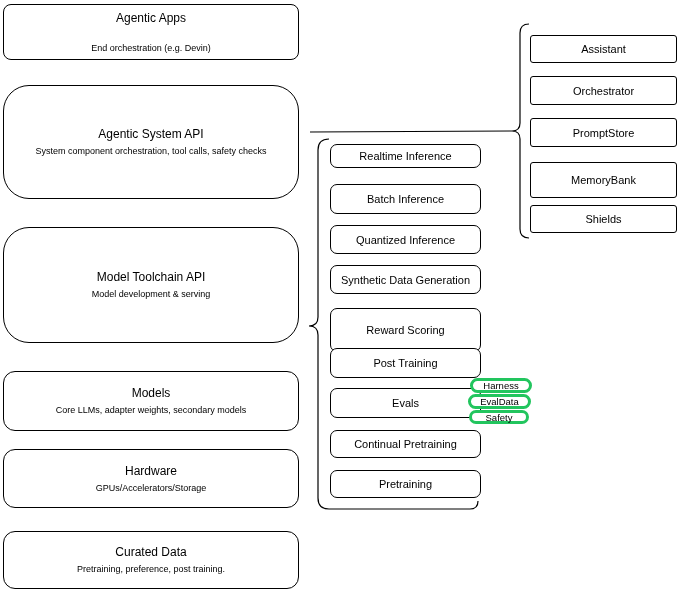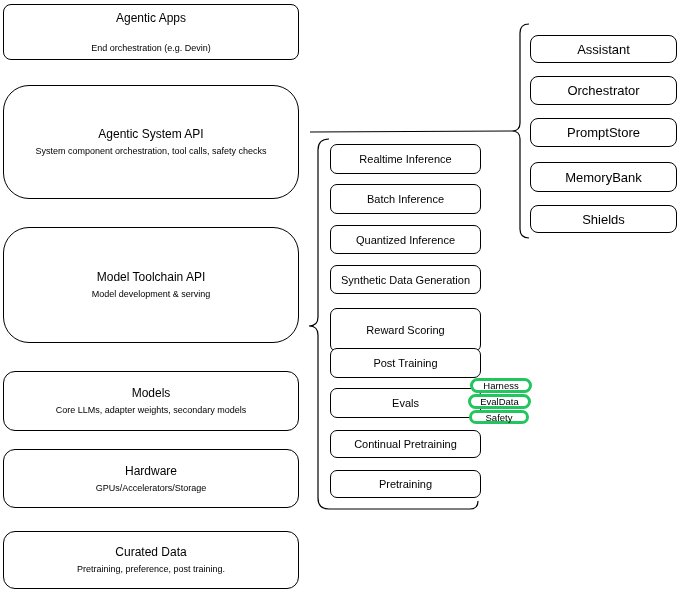--- a/index.html
+++ b/index.html
@@ -34,38 +34,38 @@
   #box-agentic-system-api  { top: 85px;  height: 114px; border-radius: 26px; }
   #box-model-toolchain-api { top: 227px; height: 116px; border-radius: 26px; }
   #box-models              { top: 371px; height: 60px;  border-radius: 12px; }
   #box-hardware            { top: 449px; height: 59px;  border-radius: 12px; }
   #box-curated-data        { top: 531px; height: 58px;  border-radius: 12px; }
 
   .mid-col {
     left: 330px; width: 151px; height: 29px;
     border-radius: 7px; font-size: 11px;
   }
-  #node-realtime-inference      { top: 144px; height: 30px; text-align: center; }
+  #node-realtime-inference      { top: 144px; height: 24px; text-align: center; }
   #node-batch-inference         { top: 184px; height: 30px; }
   #node-quantized-inference     { top: 225px; }
   #node-synthetic-data-gen      { top: 265px; }
   #node-reward-scoring          { top: 308px; height: 44px; }
   #node-post-training           { top: 348px; height: 30px; }
   #node-evals                   { top: 388px; height: 30px; }
   #node-continual-pretraining   { top: 430px; height: 28px; }
   #node-pretraining             { top: 470px; height: 28px; }
 
   .right-col {
     left: 530px; width: 147px; height: 29px;
-    border-radius: 8px; font-size: 13px;
+    border-radius: 3px; font-size: 11px;
   }
   #node-assistant    { top: 35px;  height: 28px; }
   #node-orchestrator { top: 76px;  }
   #node-promptstore  { top: 118px; }
-  #node-memorybank   { top: 162px; height: 30px; }
+  #node-memorybank   { top: 162px; height: 36px; }
   #node-shields      { top: 205px; height: 28px; }
 
   .pill {
     position: absolute;
     box-sizing: border-box;
     background: #ffffff;
     border: 3px solid #22c55e;
     border-radius: 8px;
     font-size: 9.5px;
     height: 15px;

